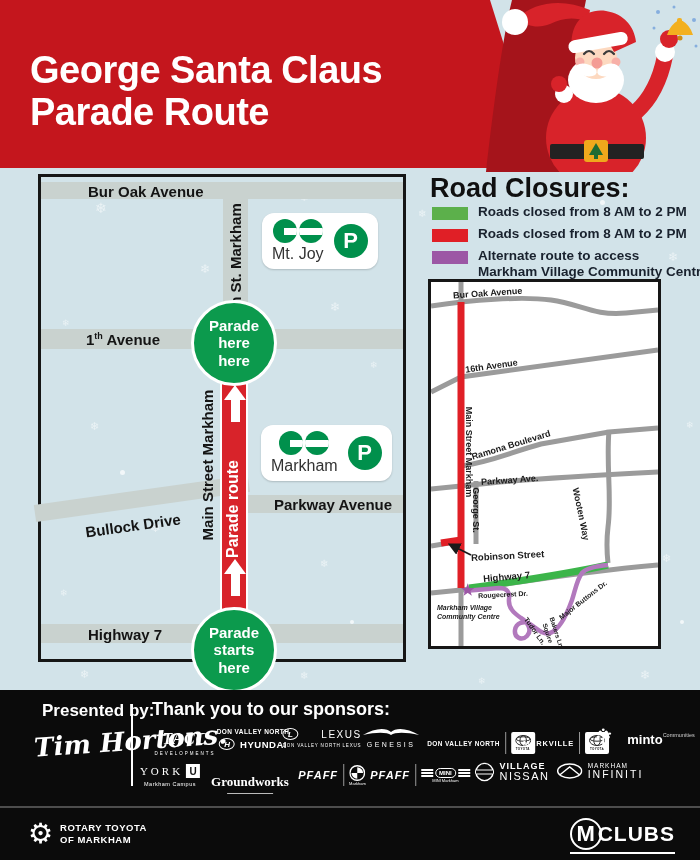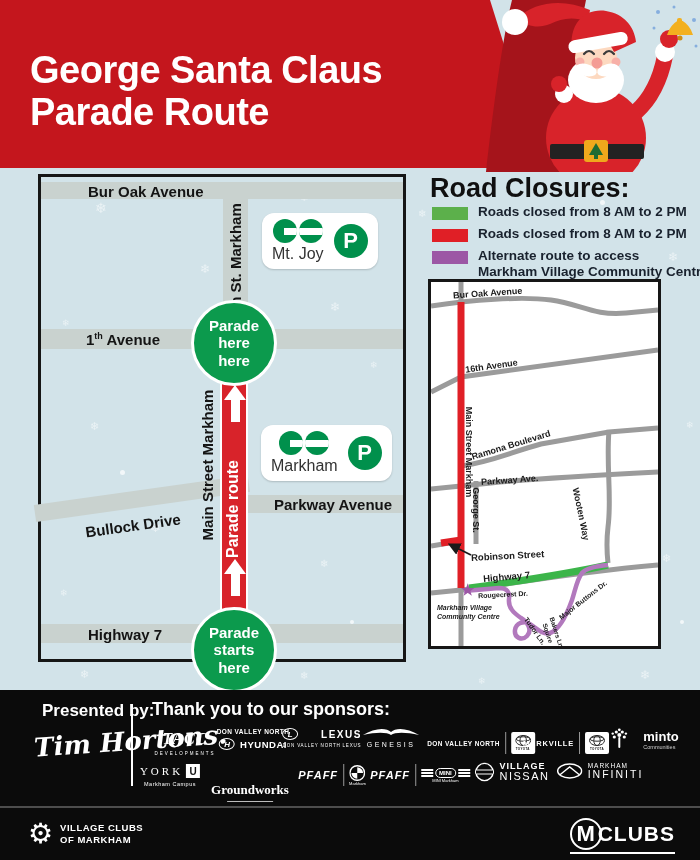--- a/index.html
+++ b/index.html
@@ -60,21 +60,21 @@
   .timh{position:absolute;left:34px;top:36px;font-family:"DejaVu Serif",serif;font-style:italic;
         font-weight:bold;font-size:26px;transform:rotate(-4deg);}
   .thanks{position:absolute;left:152px;top:9px;font-size:18px;font-weight:bold;}
   .lg{position:absolute;transform:translateX(-50%);display:flex;flex-direction:column;
       align-items:center;gap:3px;white-space:nowrap;color:#fff;}
   .lgrow{display:flex;align-items:center;gap:5px;}
   .vline{width:1px;height:22px;background:#9a9a9a;}
   .t-tacc{font-family:"Liberation Serif",serif;font-style:italic;font-weight:bold;font-size:16px;letter-spacing:1px;}
   .t-tiny{font-size:4.5px;letter-spacing:2px;}
   .t-small{font-size:6.5px;font-weight:bold;letter-spacing:.4px;}
-  .t-brand{font-size:10px;font-weight:bold;letter-spacing:1.5px;margin-left:18px;}
+  .t-brand{font-size:10px;font-weight:normal;letter-spacing:1.5px;margin-left:18px;}
   .ovalmark{border:1px solid #fff;border-radius:50%;font-style:italic;font-weight:bold;
             font-size:8px;width:14px;height:10px;display:flex;align-items:center;justify-content:center;}
   .toybox{width:24px;height:22px;background:#fff;border-radius:2px;display:flex;flex-direction:column;
           align-items:center;justify-content:center;gap:1px;}
   .toytxt{font-size:3px;color:#111;font-weight:bold;letter-spacing:.3px;}
   .ublock{width:14px;height:14px;background:#fff;color:#111;font-weight:bold;font-size:10px;
           display:flex;align-items:center;justify-content:center;}
   .gline{width:46px;height:1px;background:#bbb;}
 
   
@@ -339,35 +339,35 @@
             <circle cx="5" cy="9" r="1.6"></circle>
             <circle cx="15" cy="9" r="1.6"></circle>
             <circle cx="7" cy="4" r="1.6"></circle>
             <circle cx="13" cy="4" r="1.6"></circle>
             <circle cx="10" cy="1.8" r="1.4"></circle>
             <circle cx="3.4" cy="5.6" r="1.2"></circle>
             <circle cx="16.6" cy="5.6" r="1.2"></circle>
             <rect x="9" y="9" width="2" height="11" rx="1"></rect>
           </g>
         </svg>
-      <span style="display:flex;flex-direction:column;align-items:flex-start;margin-left:9px;">
+      <span style="display:flex;align-items:flex-start;margin-left:9px;">
         <span style="font-size:13px;font-weight:bold;">minto</span>
         <span style="font-size:5.5px;color:#cfcfcf;">Communities</span>
       </span>
     </span>
   </div>
 
   <div class="lg" style="left:170px;top:74px;">
     <span class="lgrow" style="gap:3px;">
       <span style="font-family:'Liberation Serif',serif;font-size:11px;letter-spacing:3px;">YORK</span>
       <span class="ublock">U</span>
     </span>
     <span style="font-size:5.5px;letter-spacing:.5px;">Markham Campus</span>
   </div>
-  <div class="lg" style="left:250px;top:92px;justify-content:center;">
+  <div class="lg" style="left:250px;top:84px;justify-content:center;">
     <span style="font-family:'Liberation Serif',serif;font-weight:bold;font-size:13px;">Groundworks</span>
     <span class="gline"></span>
   </div>
   <div class="lg" style="left:332px;top:74px;">
     <span class="lgrow">
       <span style="font-size:11px;font-weight:bold;font-style:italic;letter-spacing:1px;">PFAFF</span>
       <span class="vline"></span>
       <span style="display:flex;flex-direction:column;align-items:center;">
         <svg width="16" height="16" viewBox="0 0 16 16">
             <circle cx="8" cy="8" r="7.3" fill="none" stroke="#fff" stroke-width="1.4"></circle>
@@ -416,20 +416,20 @@
       </span>
     </span>
   </div>
 
   <div class="fsep"></div>
 </div>
 
 <div class="rotary">
   <span class="gear">⚙</span>
   <span class="rottxt">
-    <div>VILLAGE CLUBS</div>
+    <div>ROTARY TOYOTA</div>
     <div>OF MARKHAM</div>
   </span>
 </div>
 <div class="mkh">
   <span class="mcirc">M</span>
   <span class="mrest">CLUBS</span>
 </div>
 
 </body></html>

